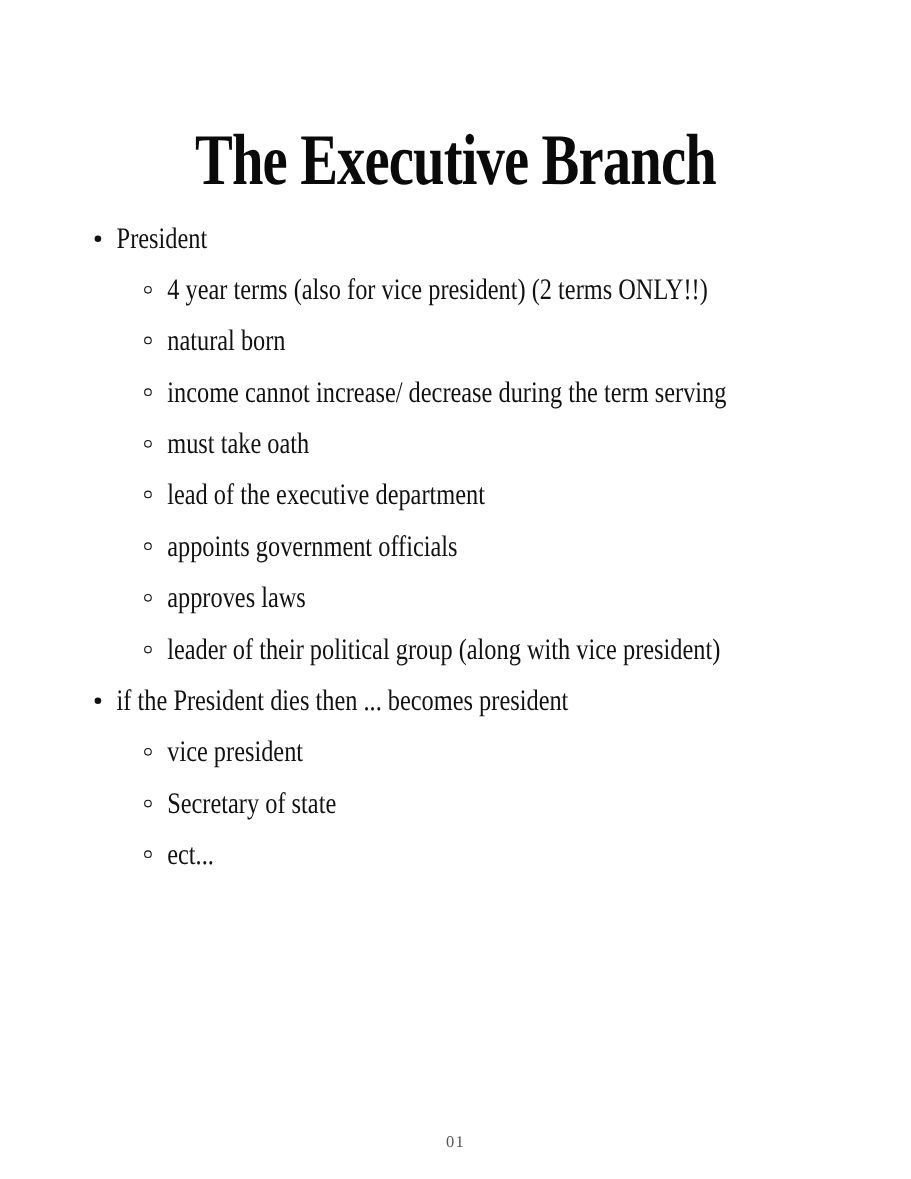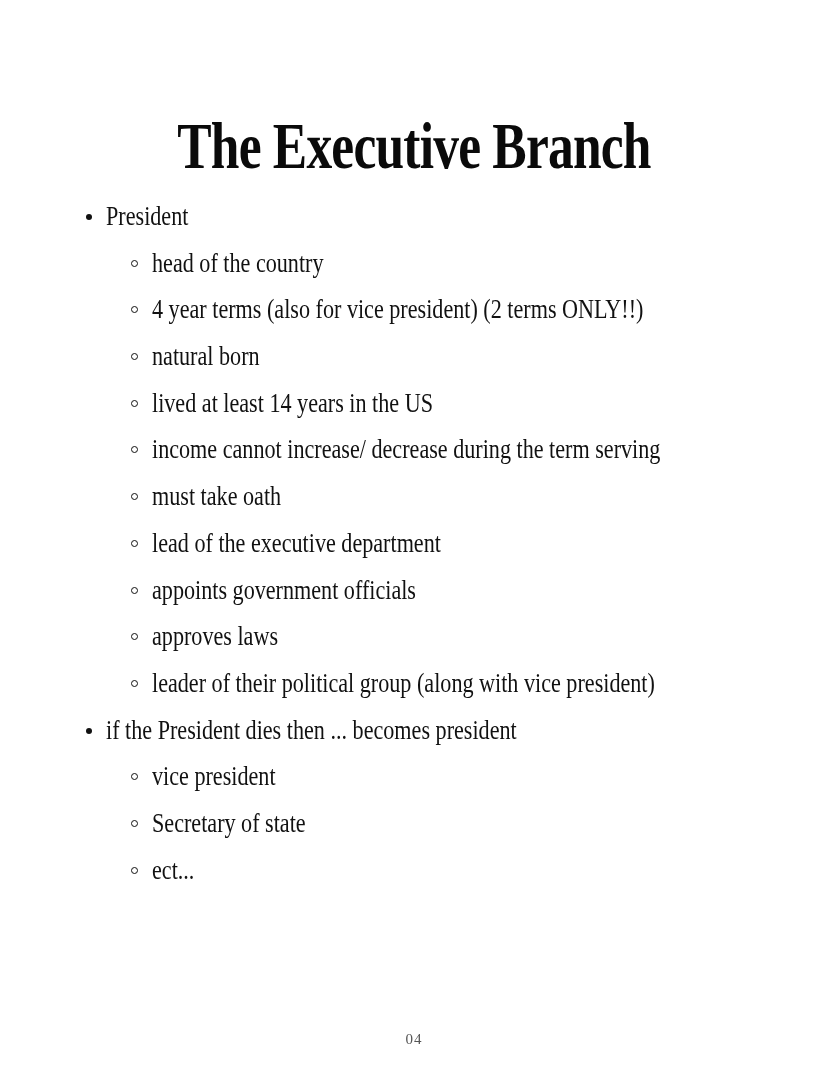--- a/index.html
+++ b/index.html
@@ -101,33 +101,25 @@
 <div class="page">
   <h1 class="title">The Executive Branch</h1>
 
   <div class="outline" id="outline">
       <div class="row level-1">
         <span class="bullet"></span>
         <span class="text">President</span>
       </div>
       <div class="row level-2">
         <span class="bullet"></span>
-        <span class="text">head of the country</span>
-      </div>
-      <div class="row level-2">
-        <span class="bullet"></span>
         <span class="text">4 year terms (also for vice president) (2 terms ONLY!!)</span>
       </div>
       <div class="row level-2">
         <span class="bullet"></span>
         <span class="text">natural born</span>
-      </div>
-      <div class="row level-2">
-        <span class="bullet"></span>
-        <span class="text">lived at least 14 years in the US</span>
       </div>
       <div class="row level-2">
         <span class="bullet"></span>
         <span class="text">income cannot increase/ decrease during the term serving</span>
       </div>
       <div class="row level-2">
         <span class="bullet"></span>
         <span class="text">must take oath</span>
       </div>
       <div class="row level-2">
@@ -157,14 +149,14 @@
       <div class="row level-2">
         <span class="bullet"></span>
         <span class="text">Secretary of state</span>
       </div>
       <div class="row level-2">
         <span class="bullet"></span>
         <span class="text">ect...</span>
       </div>
     </div>
 
-  <div class="page-number">04</div>
+  <div class="page-number">01</div>
 </div>
 
 </body></html>

